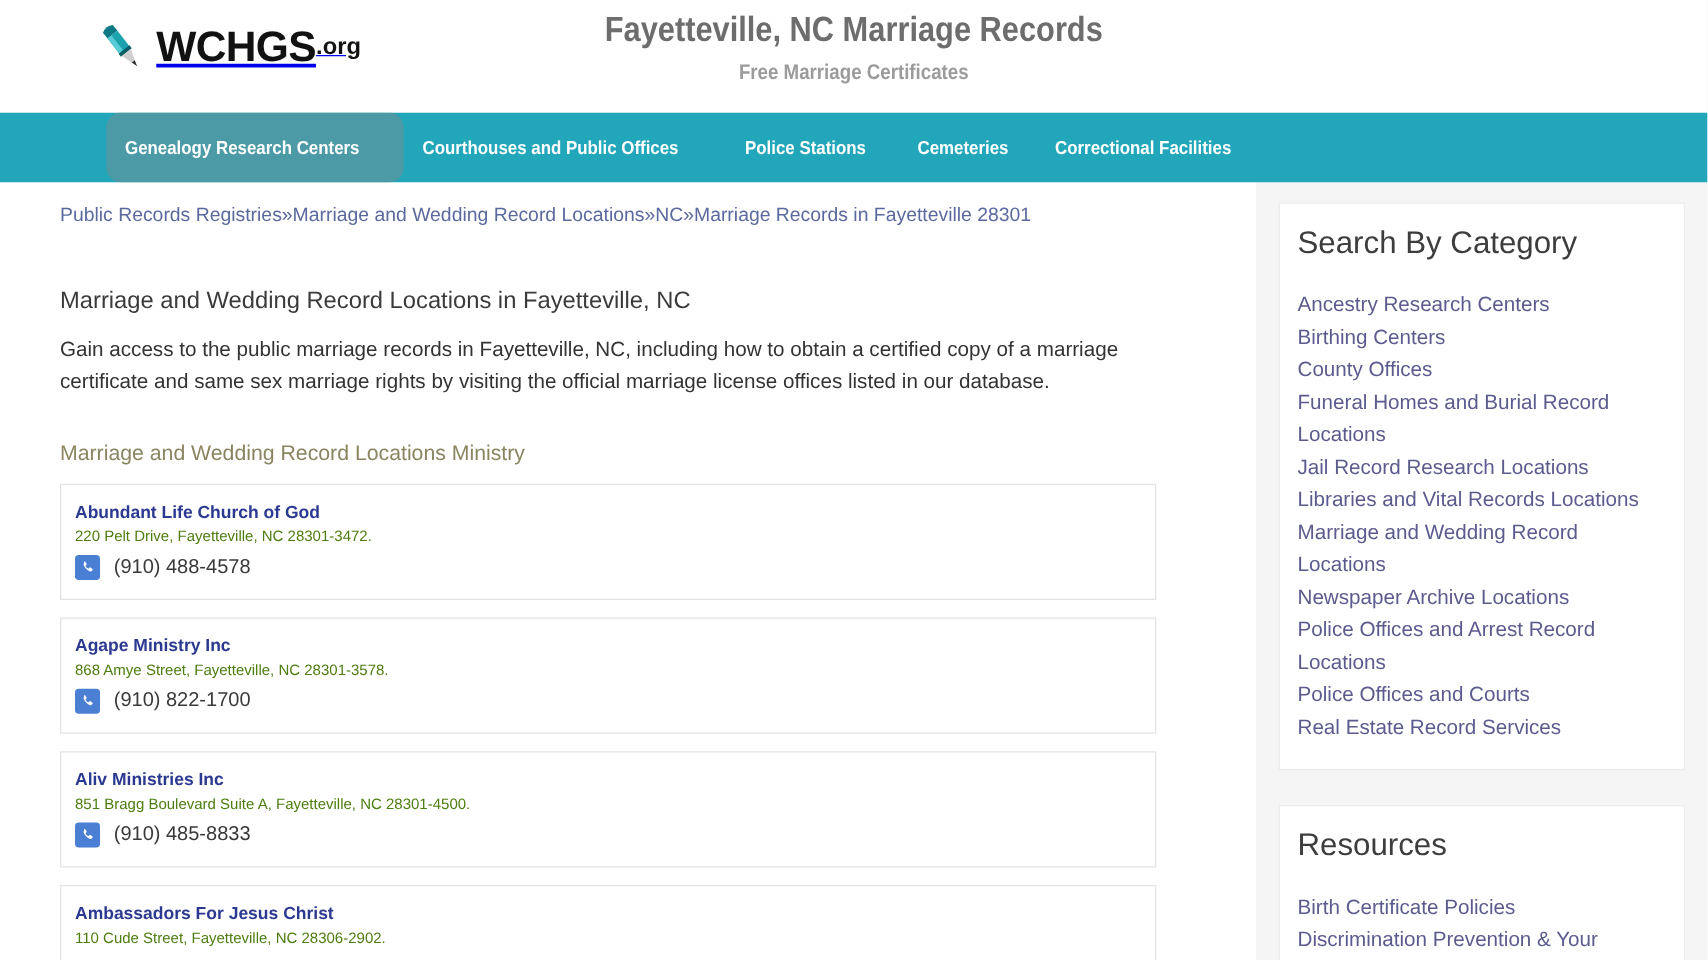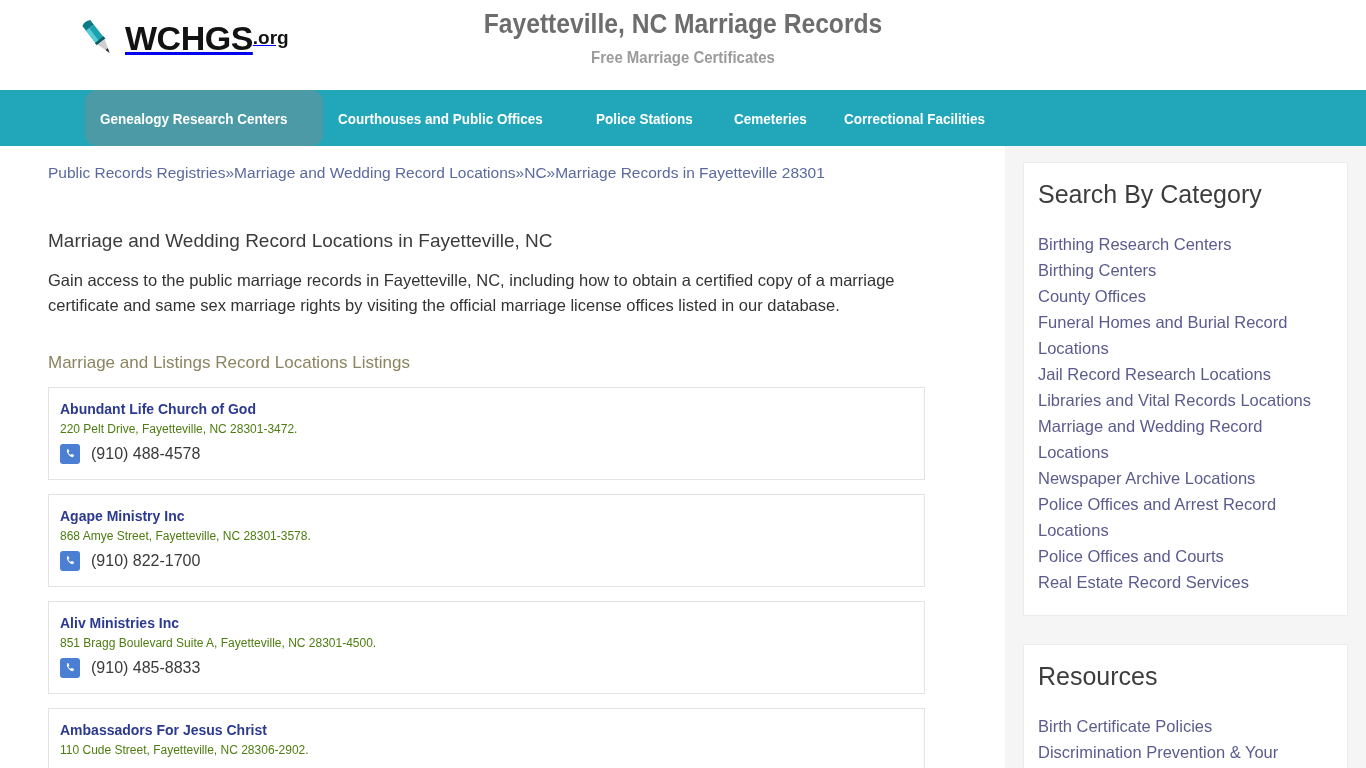--- a/index.html
+++ b/index.html
@@ -292,21 +292,21 @@
 <div class="page-wrap">
 
   <div class="content-col">
 
     <div class="breadcrumb"><a href="#">Public Records Registries</a><span class="crumb-sep">»</span><a href="#">Marriage and Wedding Record Locations</a><span class="crumb-sep">»</span><a href="#">NC</a><span class="crumb-sep">»</span><a href="#">Marriage Records in Fayetteville 28301</a></div>
 
     <h1 class="page-title">Marriage and Wedding Record Locations in Fayetteville, NC</h1>
 
     <p class="page-desc">Gain access to the public marriage records in Fayetteville, NC, including how to obtain a certified copy of a marriage certificate and same sex marriage rights by visiting the official marriage license offices listed in our database.</p>
 
-    <h2 class="listings-title">Marriage and Listings Record Locations Listings</h2>
+    <h2 class="listings-title">Marriage and Wedding Record Locations Ministry</h2>
 
     <div class="listing-card">
       <a class="listing-name" href="#">Abundant Life Church of God</a>
       <div class="listing-addr">220 Pelt Drive, Fayetteville, NC 28301-3472.</div>
       <div class="listing-phone-row">
         <span class="phone-icon">
           <svg width="12" height="12" viewBox="0 0 16 16">
               <path d="M4.2 1.8c.5-.5 1.2-.4 1.6.2l1.1 1.7c.3.5.2 1.1-.2 1.5l-.7.6c-.2.2-.2.4-.1.6.5 1.1 1.6 2.2 2.7 2.7.2.1.5.1.6-.1l.6-.7c.4-.4 1-.5 1.5-.2l1.7 1.1c.6.4.7 1.1.2 1.6l-.8.8c-.6.6-1.5.8-2.3.5C7.7 11 5 8.3 3.9 5.4c-.3-.8-.1-1.7.5-2.3z" fill="#ffffff"></path>
             </svg>
         </span>
@@ -345,21 +345,21 @@
       <div class="listing-addr">110 Cude Street, Fayetteville, NC 28306-2902.</div>
 
     </div>
 
   </div>
 
   <div class="side-col">
 
     <div class="side-panel">
       <div class="side-panel-title">Search By Category</div>
-      <a class="side-link" href="#">Birthing Research Centers</a>
+      <a class="side-link" href="#">Ancestry Research Centers</a>
       <a class="side-link" href="#">Birthing Centers</a>
       <a class="side-link" href="#">County Offices</a>
       <a class="side-link" href="#">Funeral Homes and Burial Record Locations</a>
       <a class="side-link" href="#">Jail Record Research Locations</a>
       <a class="side-link" href="#">Libraries and Vital Records Locations</a>
       <a class="side-link" href="#">Marriage and Wedding Record Locations</a>
       <a class="side-link" href="#">Newspaper Archive Locations</a>
       <a class="side-link" href="#">Police Offices and Arrest Record Locations</a>
       <a class="side-link" href="#">Police Offices and Courts</a>
       <a class="side-link" href="#">Real Estate Record Services</a>

